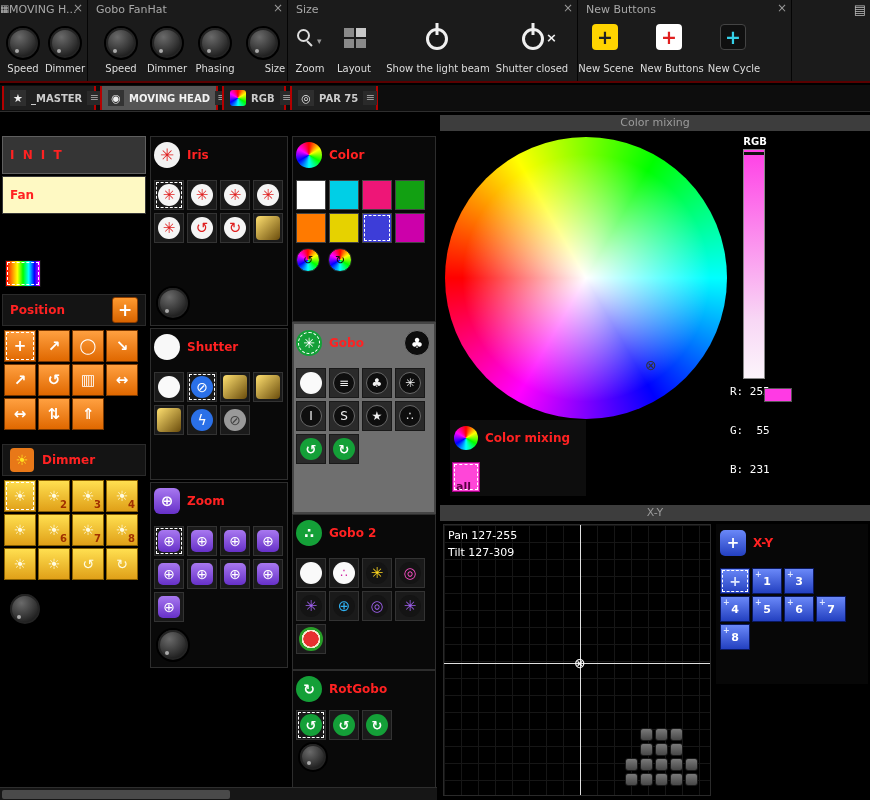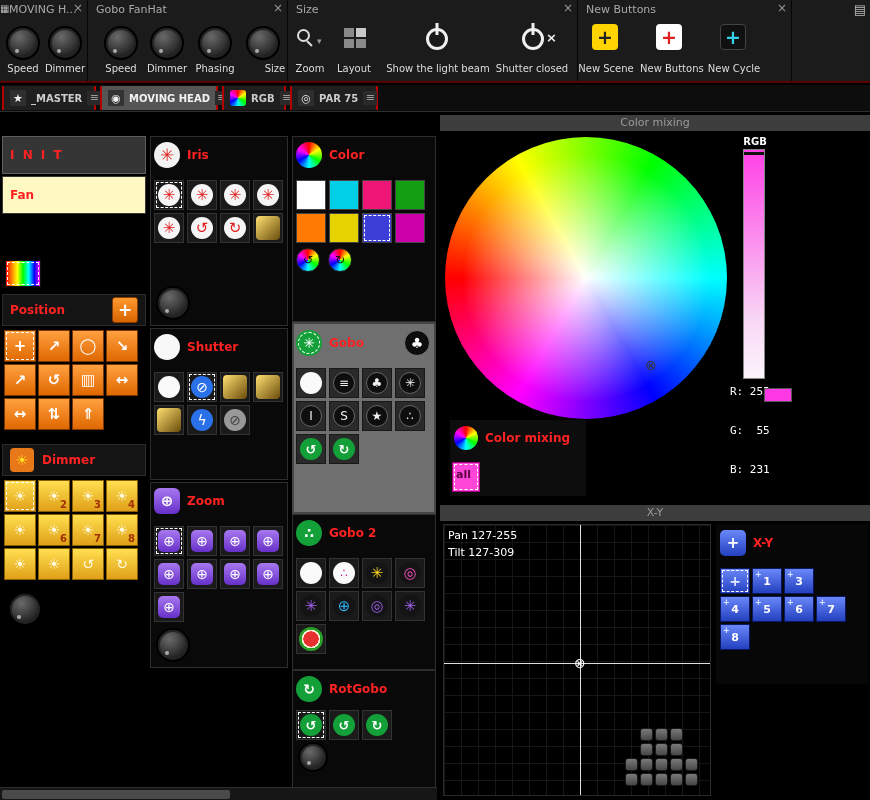--- a/index.html
+++ b/index.html
@@ -111,21 +111,21 @@
         hsl(210,100%,50%) 120deg,hsl(240,100%,50%) 150deg,hsl(270,100%,50%) 180deg,hsl(300,100%,50%) 210deg,
         hsl(330,100%,50%) 240deg,hsl(360,100%,50%) 270deg,hsl(390,100%,50%) 300deg,hsl(420,100%,50%) 330deg,hsl(450,100%,50%) 360deg)}
   .marker{position:absolute;font-size:14px;line-height:1}
   .rgbtitle{position:absolute;color:#fff;font-weight:bold;font-size:10px;text-align:center}
   .slider{position:absolute;background:linear-gradient(#ff40e6,#f8d8f5 75%,#fcf4fb);border:1px solid #888}
   .slider::before{content:"";position:absolute;left:0;top:2px;width:100%;height:3px;background:#111}
   .rgbvals{position:absolute;color:#fff;font-size:11px;font-family:"DejaVu Sans Mono","Liberation Mono",monospace;white-space:pre;line-height:13px}
   .cswatchwrap{position:absolute;border:1px solid #555}
   .cswatchwrap span{display:block;width:100%;height:100%}
   .cmpanel{position:absolute;background:#0d0d0d}
-  .allbtn{position:absolute;width:28px;height:30px;background:#ff46d8;border:1px solid #a00080;outline:1px dashed #fff;outline-offset:-3px;color:#5a0040;font-weight:bold;font-size:11px;display:flex;align-items:flex-start;justify-content:flex-start;padding:5px 0 0 3px}
+  .allbtn{position:absolute;width:28px;height:30px;background:#ff46d8;border:1px solid #a00080;outline:1px dashed #fff;outline-offset:-3px;color:#5a0040;font-weight:bold;font-size:11px;display:flex;align-items:flex-start;justify-content:flex-start;padding:17px 0 0 3px}
   .xypad{position:absolute;background:#000;border:1px solid #2a2a2a;
     background-image:linear-gradient(to right,#161616 1px,transparent 1px),linear-gradient(to bottom,#161616 1px,transparent 1px);
     background-size:17px 17px}
   .padtext{position:absolute;color:#fff;font-size:11px;white-space:nowrap}
   .xlinev{position:absolute;width:1px;background:#e0e0e0}
   .xlineh{position:absolute;height:1px;background:#e0e0e0}
   .xypanel{position:absolute;background:#070707}
   .xybtn{background:linear-gradient(#6a88f8,#2340c0);border:1px solid #0a1860;color:#fff;font-weight:bold;font-size:11px}
   .xybtn .xg{position:absolute;left:2px;top:1px;font-size:8px;color:#dfe8ff}
   .xybtn .xn{line-height:1}

